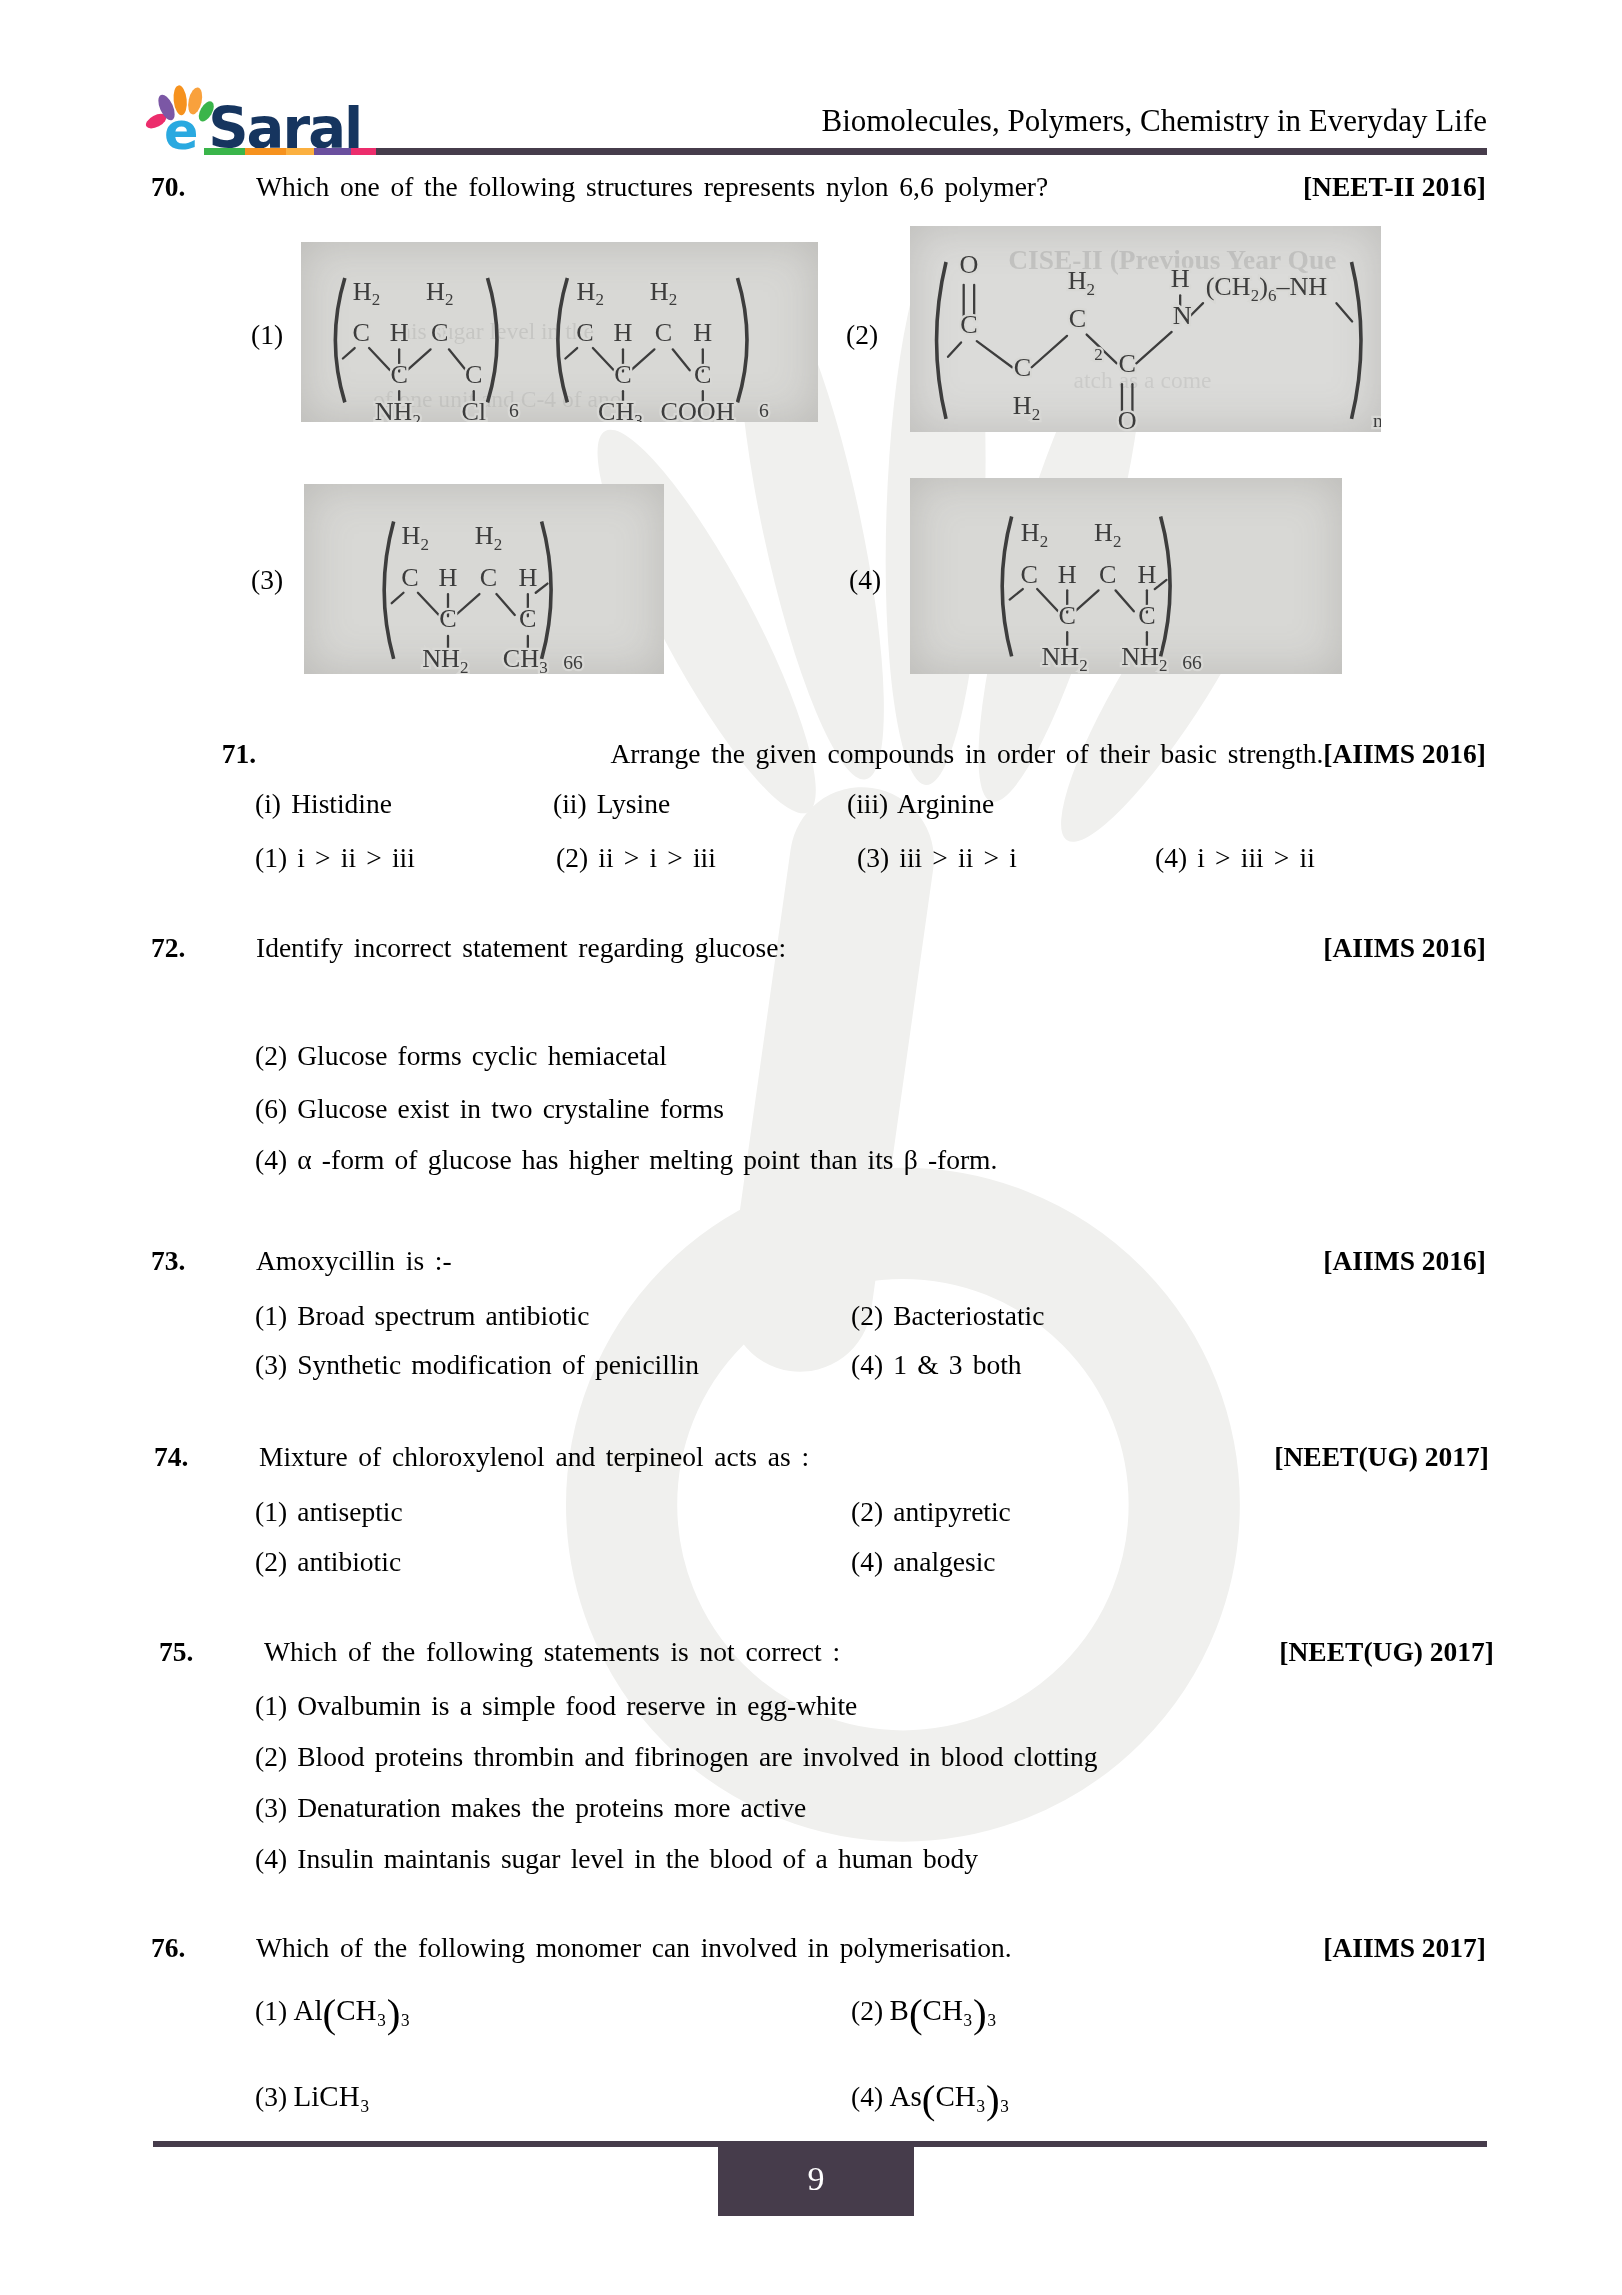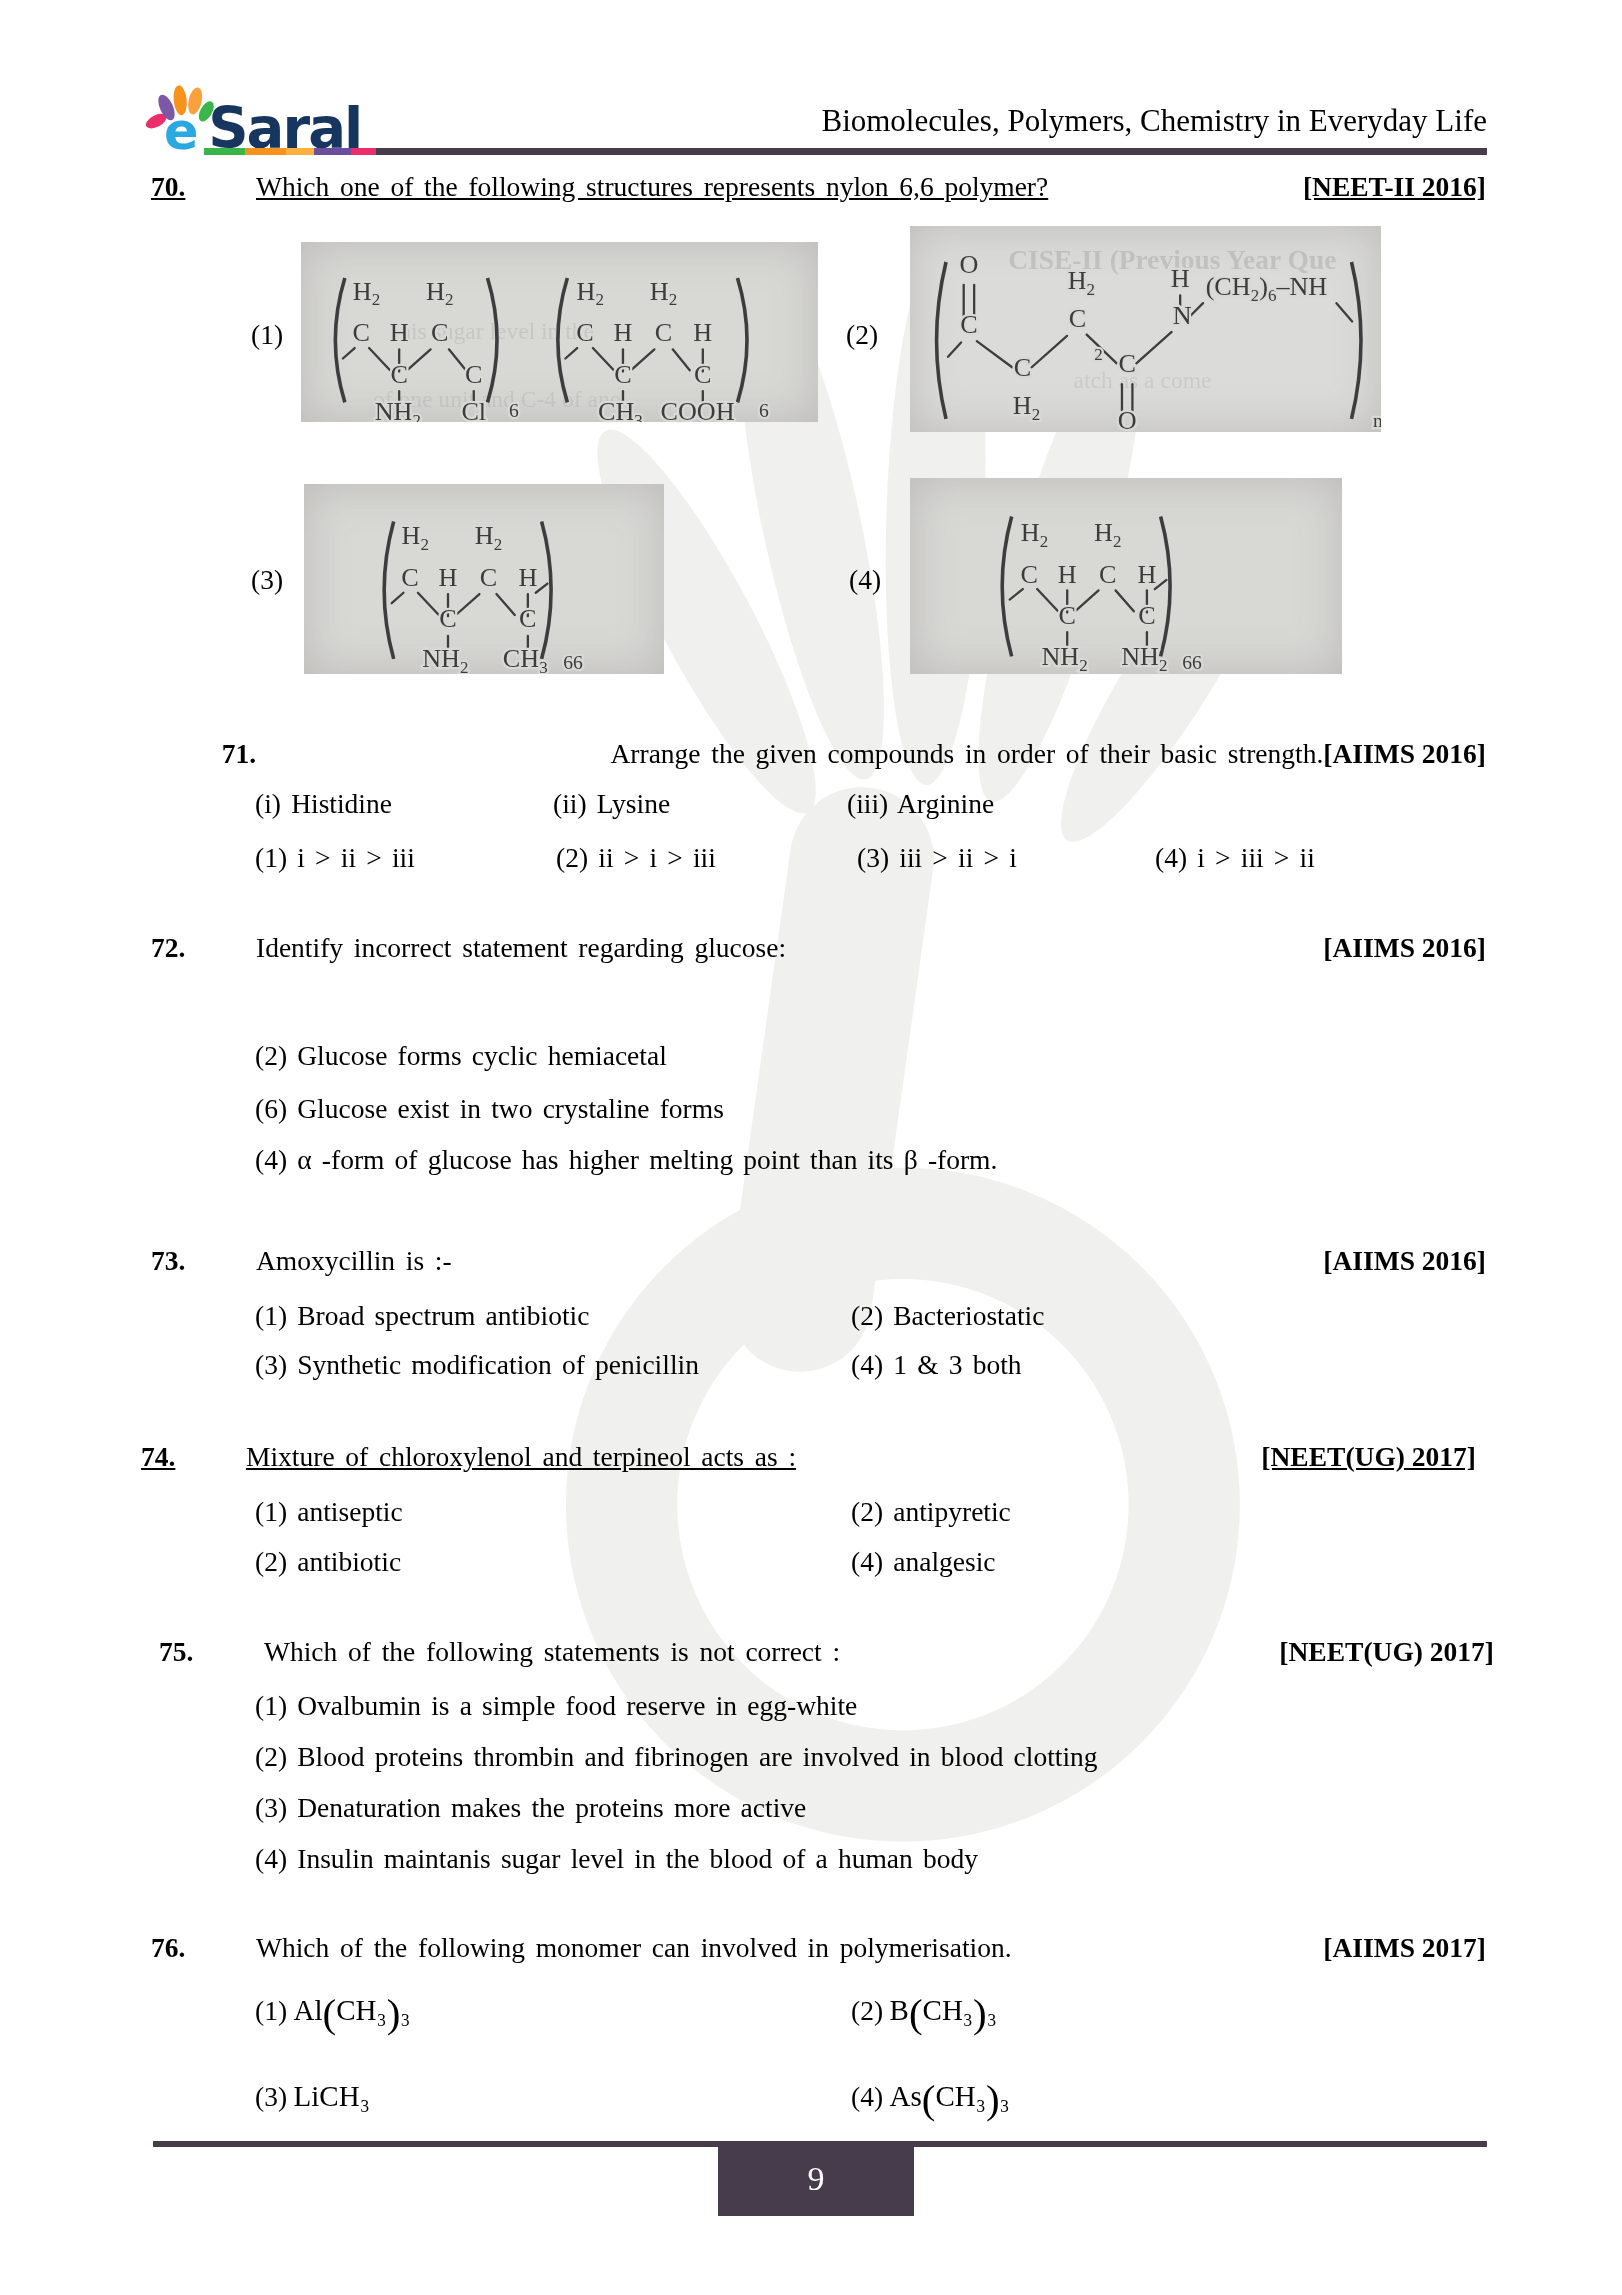--- a/index.html
+++ b/index.html
@@ -58,21 +58,21 @@
     <span style="width:41px;background:#3ab54a"></span>
     <span style="width:41px;background:#f6921e"></span>
     <span style="width:27.5px;background:#fbb040"></span>
     <span style="width:37px;background:#6a4f9e"></span>
     <span style="width:25.5px;background:#ec2d6c"></span>
     <span style="flex:1;background:#463c4b"></span>
   </div>
 
   <div class="abs title" style="right:135px;top:103px">Biomolecules, Polymers, Chemistry in Everyday Life</div>
 
-  <div class="abs qhead" style="left:151px;top:171px;width:1335px;text-decoration:underline;">
+  <div class="abs qhead" style="left:151px;top:171px;width:1335px;">
     <span class="qnum">70.</span>
     <span class="qtext">Which one of the following structures represents nylon 6,6 polymer?</span>
     <span class="qtag">[NEET-II 2016]</span>
   </div>
 
   <div class="abs slabel" style="left:251px;top:319px">(1)</div>
   <div class="simg" style="left:301px;top:242px;width:517px;height:180px;"><svg viewBox="0 0 790 275" width="100%" height="100%">
         <text x="150" y="148" font-size="36" opacity="0.12" class="ghost">his sugar level in the</text>
         <text x="110" y="252" font-size="36" opacity="0.1" class="ghost">of one unit and C-4 of ano</text>
         <line x1="64" y1="178" x2="82" y2="162" class="bond"></line>
@@ -227,21 +227,21 @@
   <div class="abs qhead" style="left:151px;top:1245px;width:1335px;">
     <span class="qnum">73.</span>
     <span class="qtext">Amoxycillin is :-</span>
     <span class="qtag">[AIIMS 2016]</span>
   </div>
   <div class="abs opt" style="left:255px;top:1300px">(1) Broad spectrum antibiotic</div>
   <div class="abs opt" style="left:851px;top:1300px">(2) Bacteriostatic</div>
   <div class="abs opt" style="left:255px;top:1349px">(3) Synthetic modification of penicillin</div>
   <div class="abs opt" style="left:851px;top:1349px">(4) 1 &amp; 3 both</div>
 
-  <div class="abs qhead" style="left:141px;top:1441px;width:1335px;text-decoration:underline;">
+  <div class="abs qhead" style="left:154px;top:1441px;width:1335px;">
     <span class="qnum">74.</span>
     <span class="qtext">Mixture of chloroxylenol and terpineol acts as :</span>
     <span class="qtag">[NEET(UG) 2017]</span>
   </div>
   <div class="abs opt" style="left:255px;top:1496px">(1) antiseptic</div>
   <div class="abs opt" style="left:851px;top:1496px">(2) antipyretic</div>
   <div class="abs opt" style="left:255px;top:1546px">(2) antibiotic</div>
   <div class="abs opt" style="left:851px;top:1546px">(4) analgesic</div>
 
   <div class="abs qhead" style="left:159px;top:1636px;width:1335px;">

